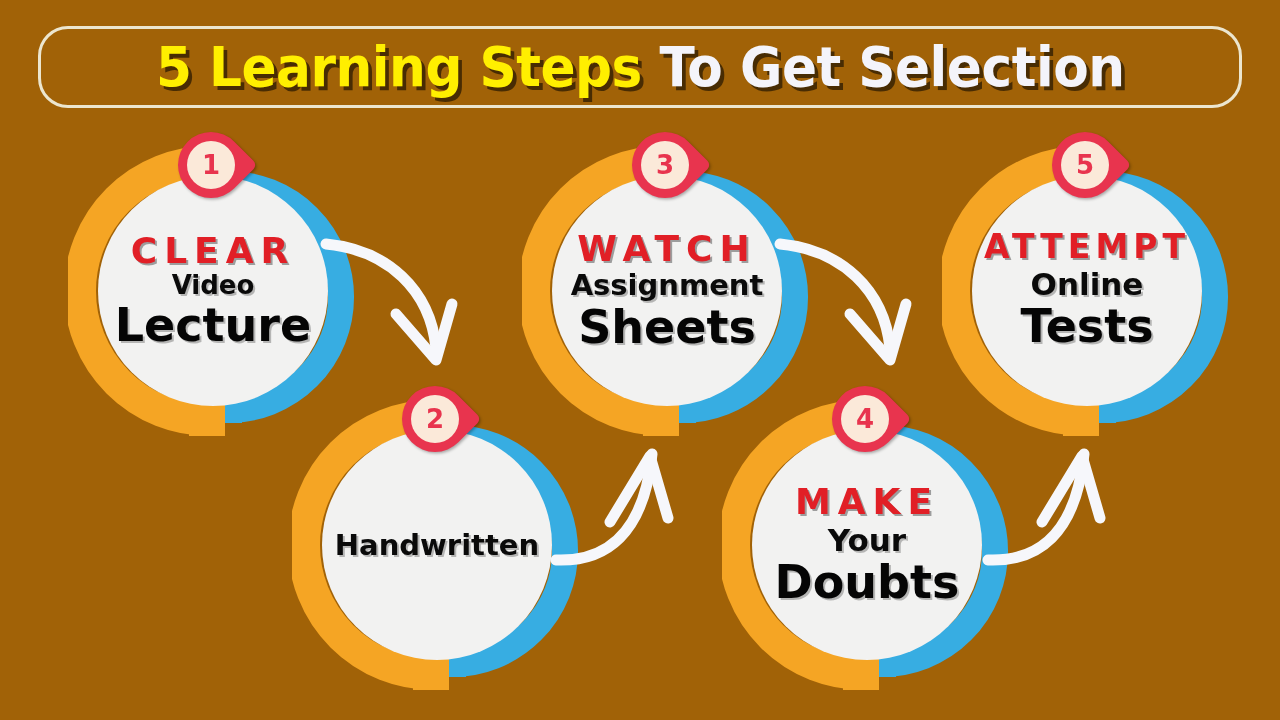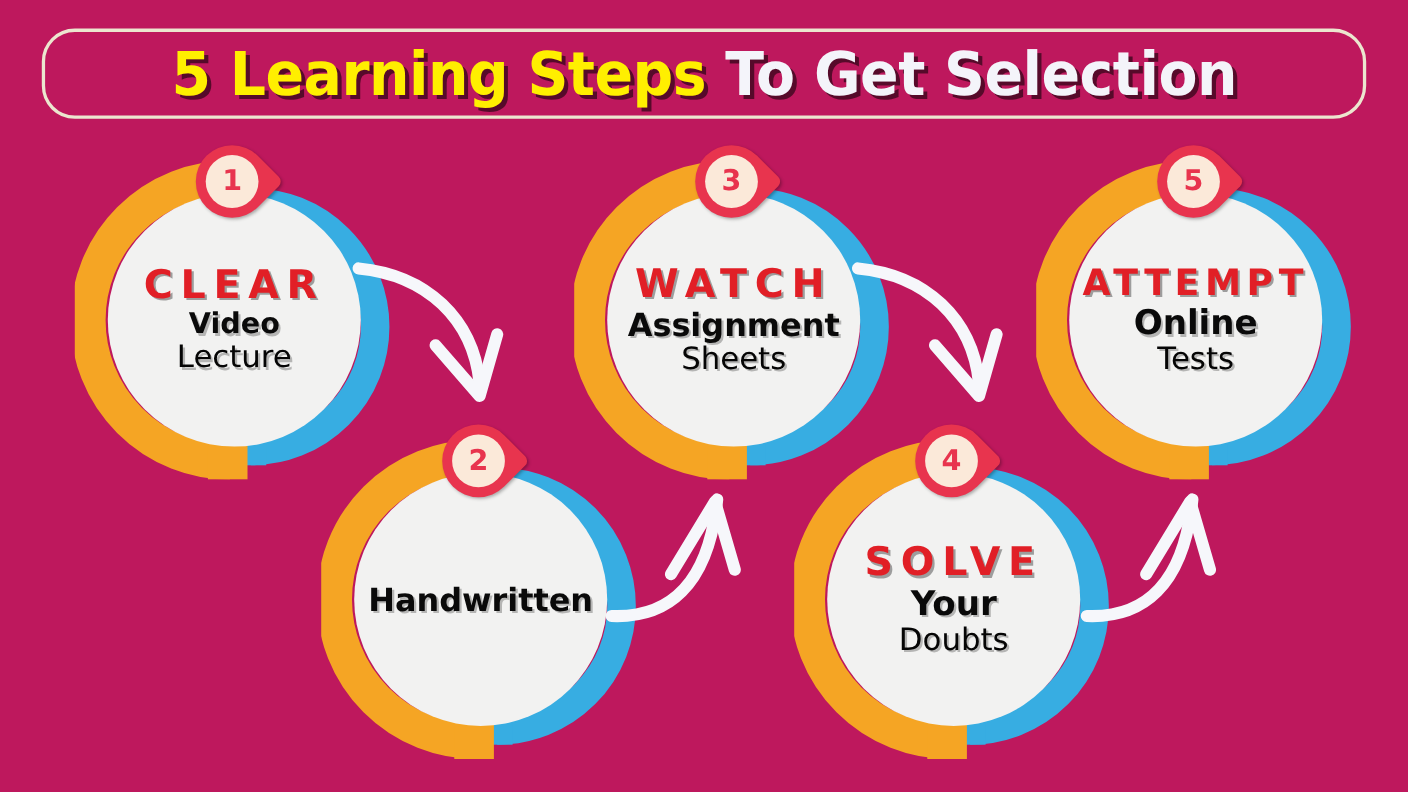--- a/index.html
+++ b/index.html
@@ -9,21 +9,21 @@
     background: #000;
   }
   body {
     font-family: "Liberation Sans", sans-serif;
   }
 
   #stage {
     position: relative;
     width: 1280px;
     height: 720px;
-    background: #be185d;
+    background: #a16207;
     overflow: hidden;
   }
 
   
   #title-bar {
     position: absolute;
     left: 38px;
     top: 26px;
     width: 1204px;
     height: 82px;
@@ -98,22 +98,22 @@
     font-weight: bold;
     font-size: 26px;
     line-height: 1.1;
     margin-top: 2px;
     text-shadow: 2px 2px 0 rgba(0,0,0,0.25);
     white-space: nowrap;
   }
   .line3 {
     color: #050505;
     font-family: "DejaVu Sans", sans-serif;
-    font-weight: normal;
-    font-size: 28px;
+    font-weight: bold;
+    font-size: 46px;
     line-height: 1.1;
     text-shadow: 2px 2px 0 rgba(0,0,0,0.25);
     white-space: nowrap;
   }
 
   
   .step .inner-circle { overflow: visible; }
 
   .kicker.sp-wide { letter-spacing: 7px; }
   .kicker.sp-xwide { letter-spacing: 5px; }
@@ -289,21 +289,21 @@
         <rect x="132" y="251" width="32" height="20" fill="#37ade2" transform="translate(10,6)"></rect>
       </svg>
     </div>
     <div class="ring-orange">
       <svg width="290" height="290" viewBox="0 0 290 290">
         <path d="M 145 16 A 129 129 0 1 0 145 274" fill="none" stroke="#f5a524" stroke-width="32" transform="translate(-4,0)"></path>
         <rect x="125" y="258" width="36" height="32" fill="#f5a524" transform="translate(-4,0)"></rect>
       </svg>
     </div>
     <div class="inner-circle">
-      <div class="kicker sp-wide">SOLVE</div>
+      <div class="kicker sp-wide">MAKE</div>
       <div class="line2 narrow">Your</div>
       <div class="line3">Doubts</div>
     </div>
     <div class="badge" style="left:110px; top:-14px;">
       <div class="pin"></div>
       <div class="disc">4</div>
     </div>
   </div>
 
   <div class="step" style="left:942px; top:146px;">

